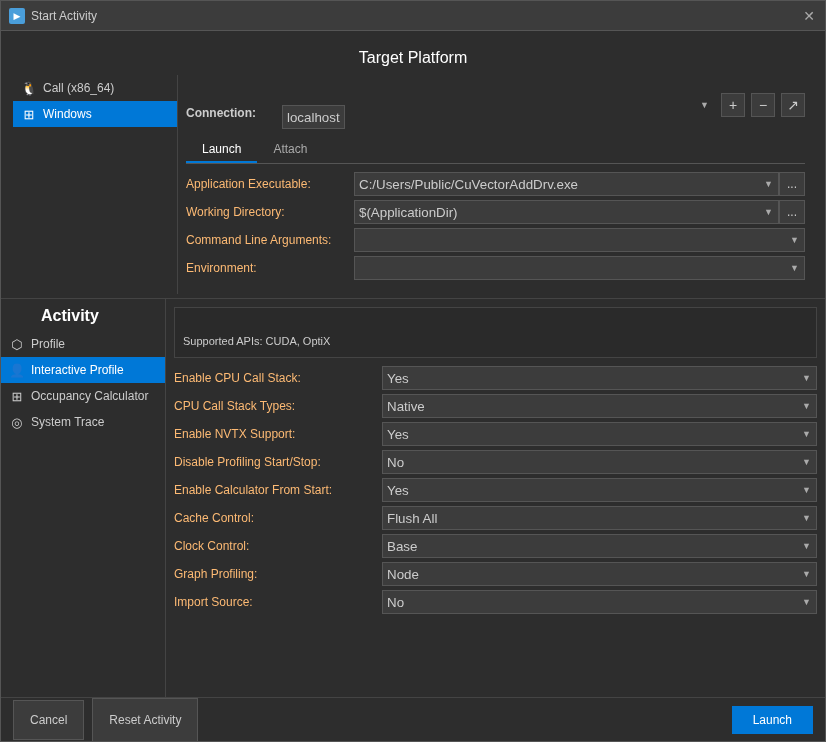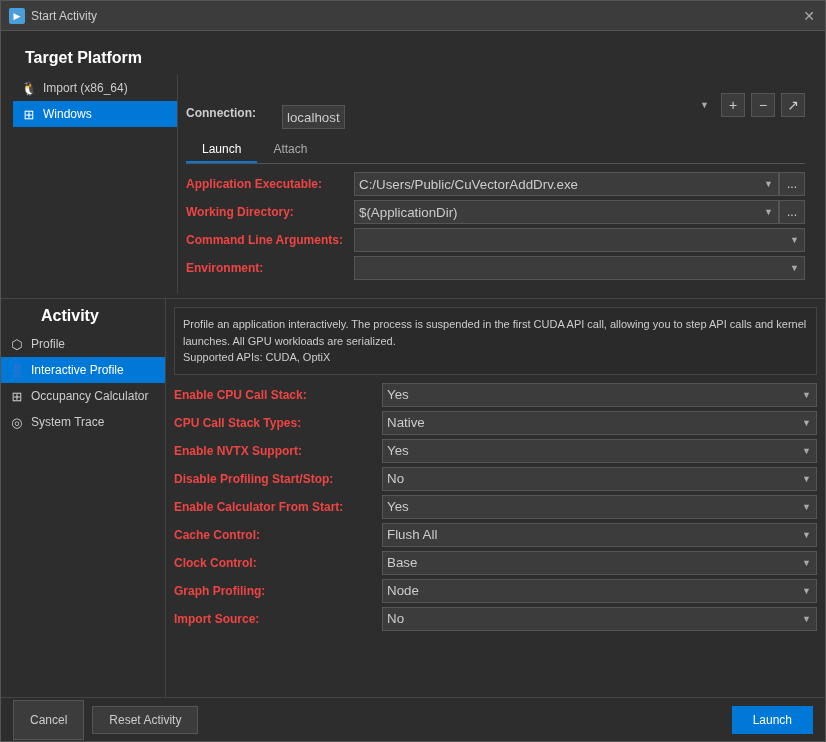--- a/index.html
+++ b/index.html
@@ -52,23 +52,24 @@
       height: 16px;
       cursor: pointer;
       display: flex;
       align-items: center;
       justify-content: center;
       color: #aaa;
       font-size: 14px;
     }
     .section-header {
       font-size: 16px;
-      font-weight: bold;
+      font-weight: normal;
       color: #ffffff;
       padding: 10px 12px 8px 12px;
+      text-align: center;
     }
     .sidebar-item {
       display: flex;
       align-items: center;
       padding: 5px 8px;
       cursor: pointer;
       color: #cccccc;
       font-size: 12px;
       gap: 6px;
     }
@@ -154,22 +155,22 @@
       border-bottom: 2px solid #0078d7;
     }
     .form-grid {
       display: grid;
       grid-template-columns: 160px 1fr;
       gap: 4px 8px;
       align-items: center;
       margin-bottom: 8px;
     }
     .form-label {
-      font-weight: bold;
-      color: #ef4444;
+      font-weight: normal;
+      color: #fdba74;
       font-size: 12px;
     }
     .form-select-wrapper {
       position: relative;
     }
     .form-select-wrapper::after {
       content: '▼';
       position: absolute;
       right: 6px;
       top: 50%;
@@ -243,21 +244,21 @@
     .btn-cancel {
       height: 40px;
       padding: 0 16px;
       background: #3c3c3c;
       border: 1px solid #555;
       color: #cccccc;
       cursor: pointer;
       font-size: 12px;
     }
     .btn-reset {
-      height: 28px;
+      height: 44px;
       padding: 0 16px;
       background: #3c3c3c;
       border: 1px solid #555;
       color: #cccccc;
       cursor: pointer;
       font-size: 12px;
     }
     .btn-launch {
       height: 28px;
       padding: 0 20px;
@@ -309,21 +310,21 @@
 
   <div class="window-layout">
 
     <div style="padding: 8px 12px 4px 12px; border-bottom: 1px solid #444;">
       <div class="section-header">Target Platform</div>
       <div class="two-col" style="height: auto; overflow: visible;">
 
         <div class="left-nav" style="min-height: 60px; height: auto; border-right: 1px solid #444;">
           <div class="sidebar-item">
             <span class="sidebar-item-icon">🐧</span>
-            <span>Import (x86_64)</span>
+            <span>Call (x86_64)</span>
           </div>
           <div class="sidebar-item active">
             <span class="sidebar-item-icon">⊞</span>
             <span>Windows</span>
           </div>
         </div>
 
         <div class="right-content" style="padding: 6px 8px;">
 
           <div class="connection-row">
@@ -399,22 +400,21 @@
         </div>
         <div class="sidebar-item">
           <span class="sidebar-item-icon">◎</span>
           <span>System Trace</span>
         </div>
       </div>
 
       <div class="right-content">
 
         <div class="info-box">
-          <span>Profile an application interactively. The process is suspended in the first CUDA API call, allowing you to step API calls
-and kernel launches. All GPU workloads are serialized.</span><br>
+          <br>
           <span>Supported APIs: CUDA, OptiX</span>
         </div>
 
         <div style="overflow-y: auto; flex: 1;">
           <div class="settings-grid">
 
             <span class="form-label">Enable CPU Call Stack:</span>
             <div class="form-select-wrapper">
               <select class="form-select">
                 <option>Yes</option>

